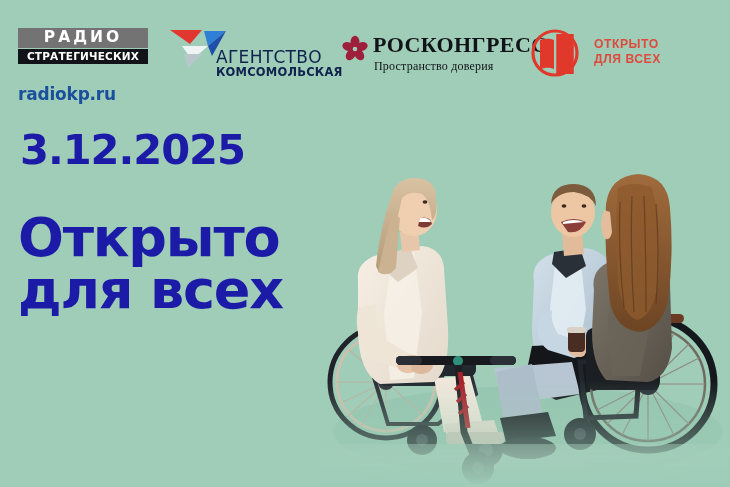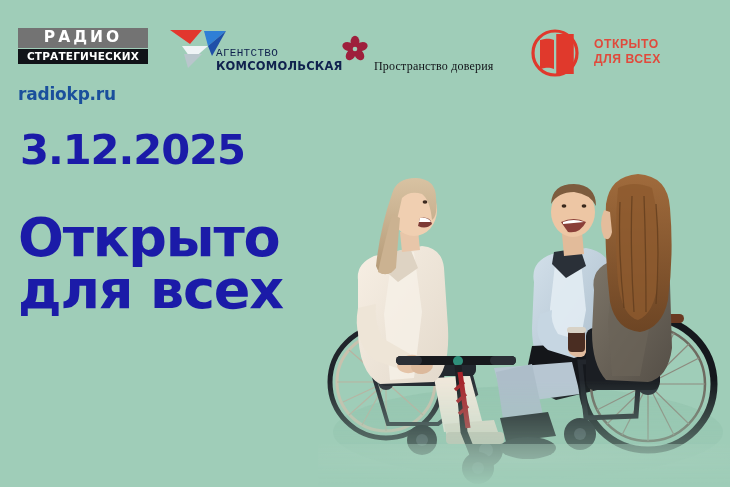--- a/index.html
+++ b/index.html
@@ -43,21 +43,21 @@
     font-family:"DejaVu Sans",sans-serif;text-align:left;
   }
 
   
   #logo-asi{position:absolute;left:168px;top:26px;width:160px;height:72px;}
   #asi-mark{position:absolute;left:0;top:0;width:60px;height:44px;}
   #asi-text{
     position:absolute;left:48px;top:22px;color:#10224e;line-height:1.06;
     font-family:"DejaVu Sans",sans-serif;
   }
-  #asi-l1{font-size:11px;letter-spacing:.3px;font-family:Liberation Mono, monospace;}
+  #asi-l1{font-size:17px;letter-spacing:.3px;}
   #asi-l2,#asi-l3{font-size:11.5px;font-weight:bold;letter-spacing:.2px;}
 
   
   #logo-rk{position:absolute;left:340px;top:32px;width:175px;height:56px;}
   #rk-mark{position:absolute;left:0;top:2px;width:30px;height:30px;}
   #rk-name{
     position:absolute;left:33px;top:0px;color:#111318;
     font-family:"Liberation Serif","DejaVu Serif",serif;
     font-weight:bold;font-size:22px;letter-spacing:.4px;white-space:nowrap;
   }
@@ -138,20 +138,21 @@
           <g fill="#9e1f3c">
             <ellipse cx="15" cy="8" rx="4.4" ry="6.2" transform="rotate(0 15 8)"></ellipse>
             <ellipse cx="21.6" cy="12.6" rx="4.4" ry="6.2" transform="rotate(72 21.6 12.6)"></ellipse>
             <ellipse cx="19.2" cy="20.6" rx="4.4" ry="6.2" transform="rotate(144 19.2 20.6)"></ellipse>
             <ellipse cx="10.8" cy="20.6" rx="4.4" ry="6.2" transform="rotate(216 10.8 20.6)"></ellipse>
             <ellipse cx="8.4" cy="12.6" rx="4.4" ry="6.2" transform="rotate(288 8.4 12.6)"></ellipse>
           </g>
           <circle cx="15" cy="15" r="2.3" fill="#9fcdb8"></circle>
         </svg>
       </span>
+      <span id="rk-name">РОСКОНГРЕСС</span>
       <span id="rk-tag">Пространство доверия</span>
     </div>
 
     <div id="logo-ov">
       <span id="ov-mark">
         <svg viewBox="0 0 62 58" xmlns="http://www.w3.org/2000/svg">
           <circle cx="27" cy="29" r="22" fill="none" stroke="#e0392c" stroke-width="3.2"></circle>
           <path d="M12,16 C12,16 20,13 26,16 L26,45 C20,42 12,45 12,45 Z" fill="#e0392c"></path>
           <rect x="28.5" y="10" width="17" height="40" fill="#e0392c"></rect>
           <path d="M28.5,10 L45.5,10 L45.5,50 L28.5,50 Z" fill="#e0392c"></path>

